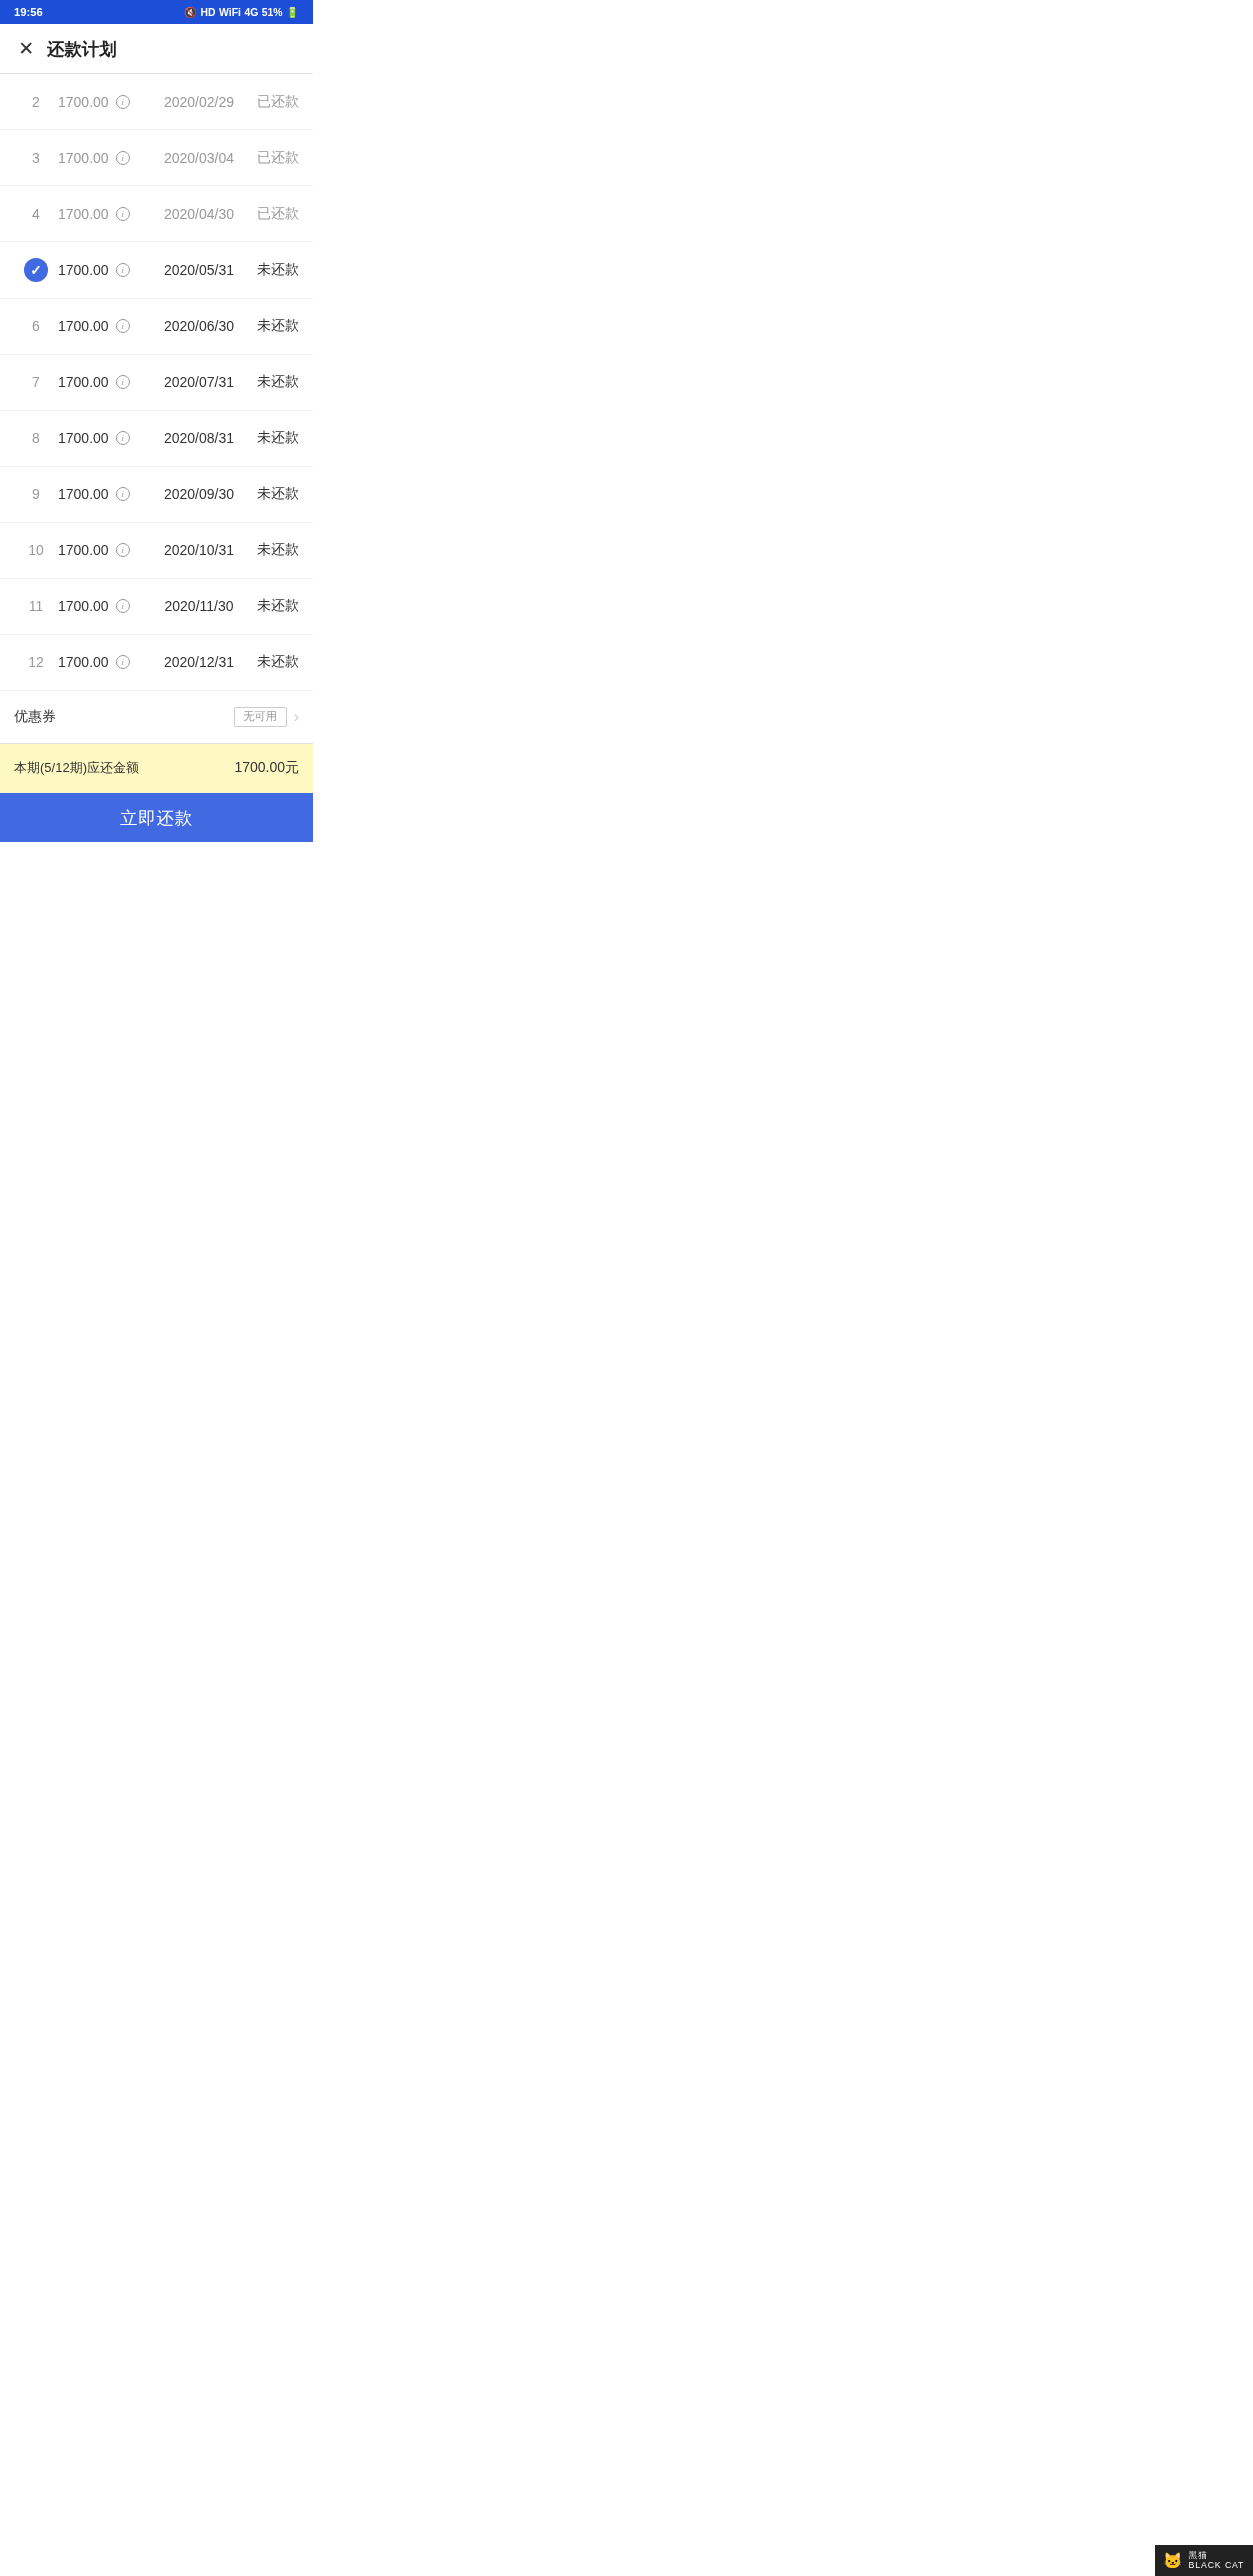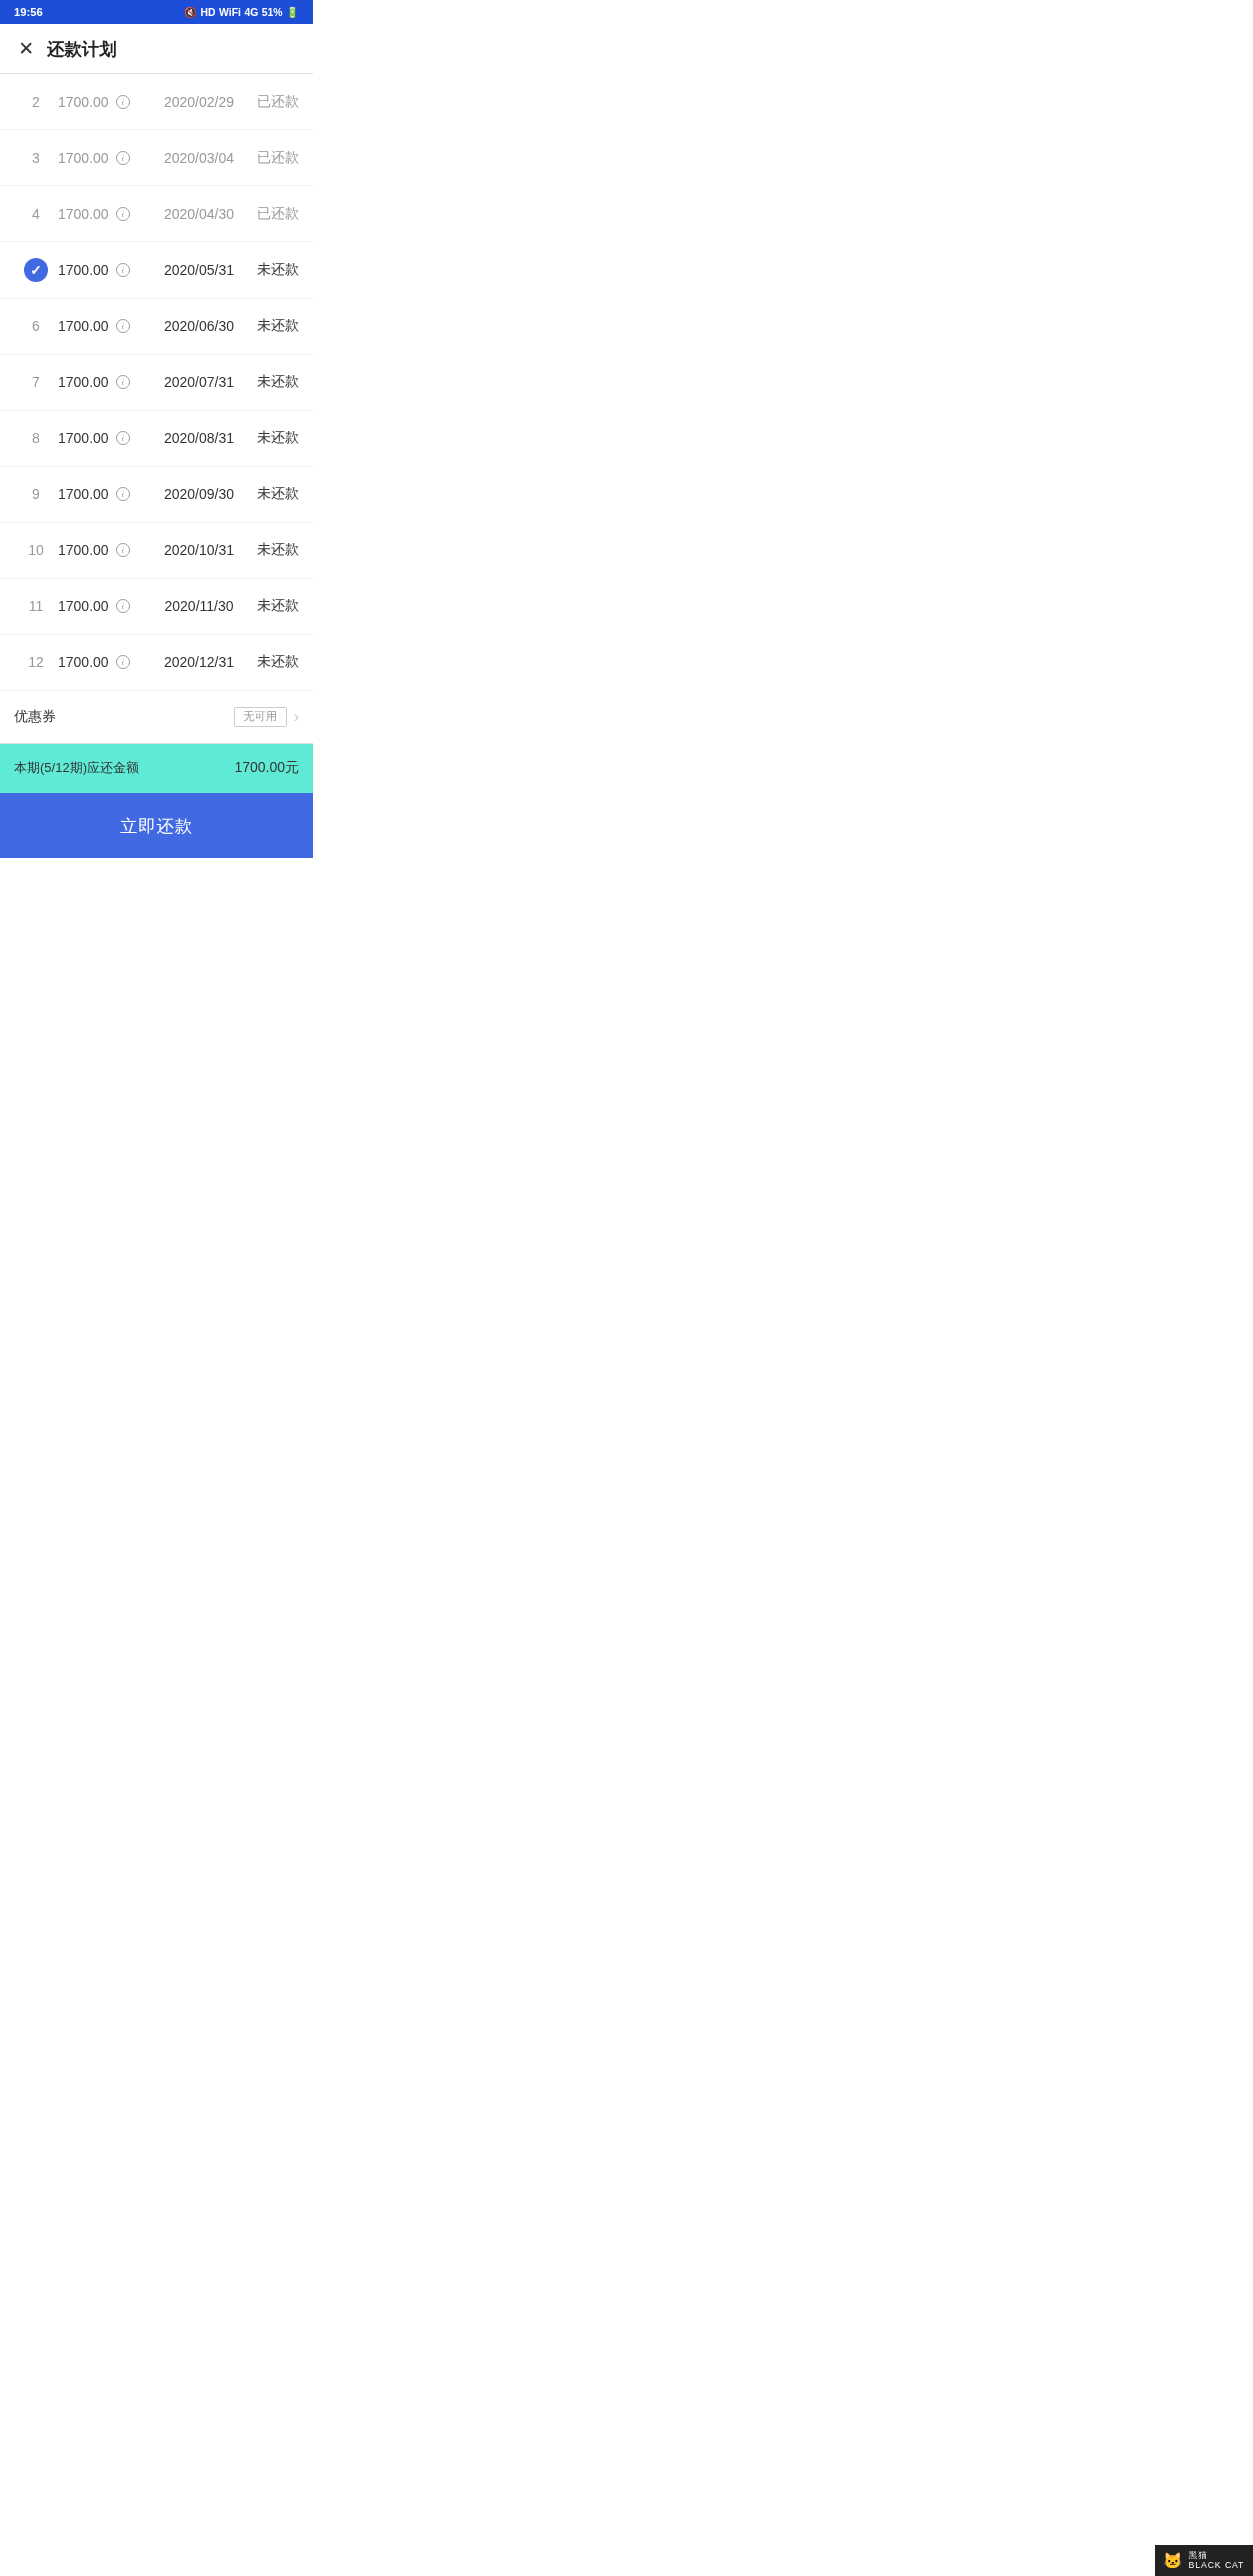--- a/index.html
+++ b/index.html
@@ -198,39 +198,39 @@
     .chevron-right {
       font-size: 15.7px;
       color: #ccc;
     }
 
     .amount-row {
       display: flex;
       align-items: center;
       justify-content: space-between;
       padding: 15.7px 14px;
-      background: #5eead4;
+      background: #fef9c3;
     }
 
     .amount-label {
       font-size: 13px;
       color: #333;
     }
 
     .amount-value {
       font-size: 14px;
       color: #333;
       font-weight: 500;
     }
 
     .pay-button {
       background: #4169e1;
       color: #fff;
       width: 100%;
-      height: 65px;
+      height: 49px;
       border: none;
       font-size: 17.4px;
       font-weight: 500;
       cursor: pointer;
       letter-spacing: 0.9px;
     }
 
     .bottom-bar {
       background: #4169e1;
       padding: 0;

